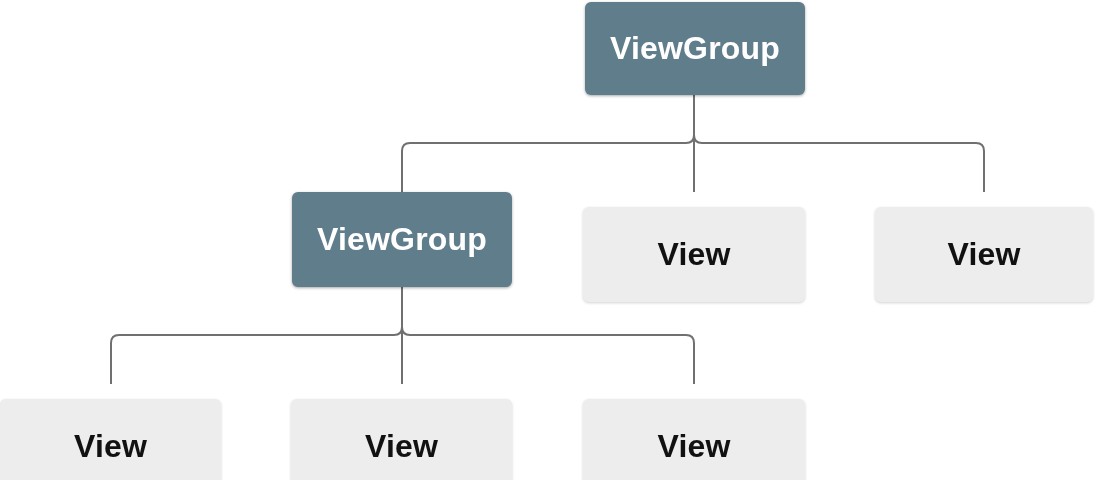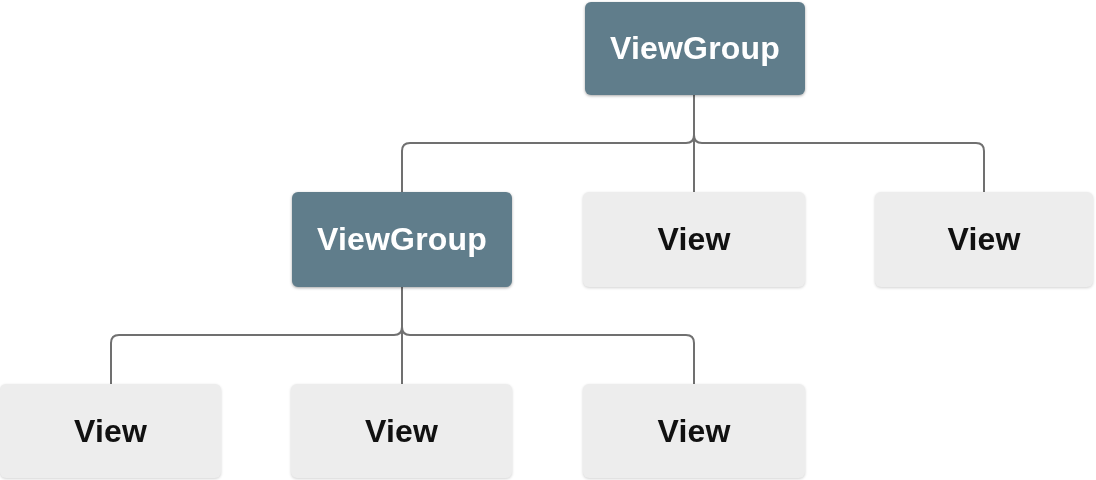--- a/index.html
+++ b/index.html
@@ -42,20 +42,21 @@
   }
   .node.viewgroup {
     background: #607d8b;
     color: #ffffff;
     box-shadow: 0 1px 3px rgba(0,0,0,0.35);
   }
   .node.view {
     background: #ededed;
     color: #111111;
     box-shadow: 0 1px 3px rgba(0,0,0,0.18);
+    margin-top: 15px;
   }
 </style>
 </head>
 <body>
 
 <div class="stage">
 
   <svg class="edges" viewBox="0 0 1096 480" aria-hidden="true">
 
     <path d="M694,95 L694,135 Q694,143 686,143 L410,143 Q402,143 402,151 L402,192"></path>

